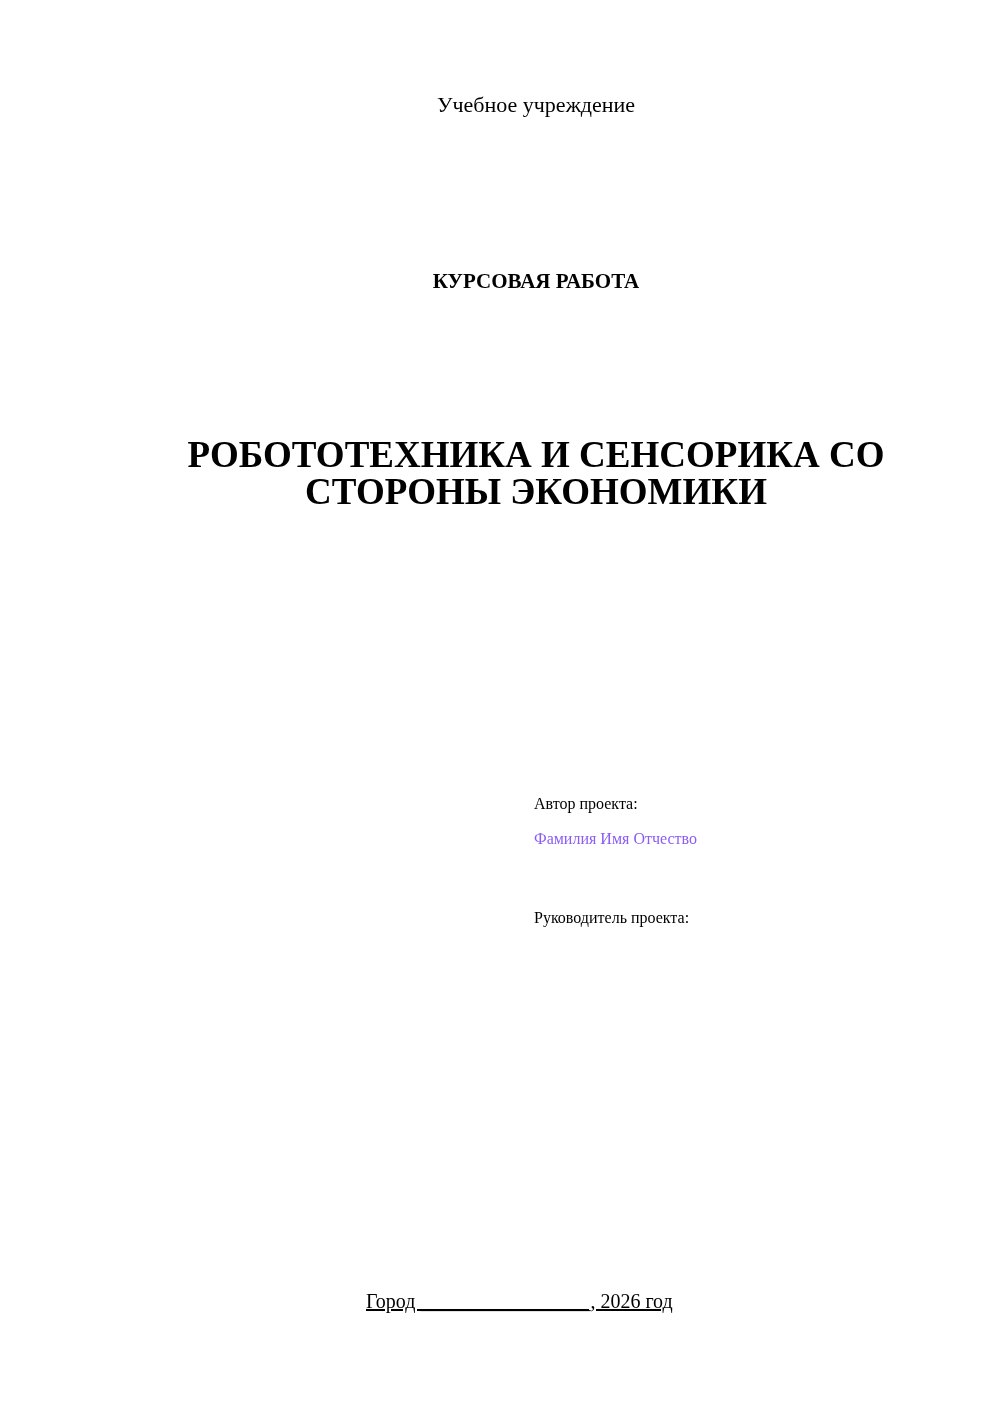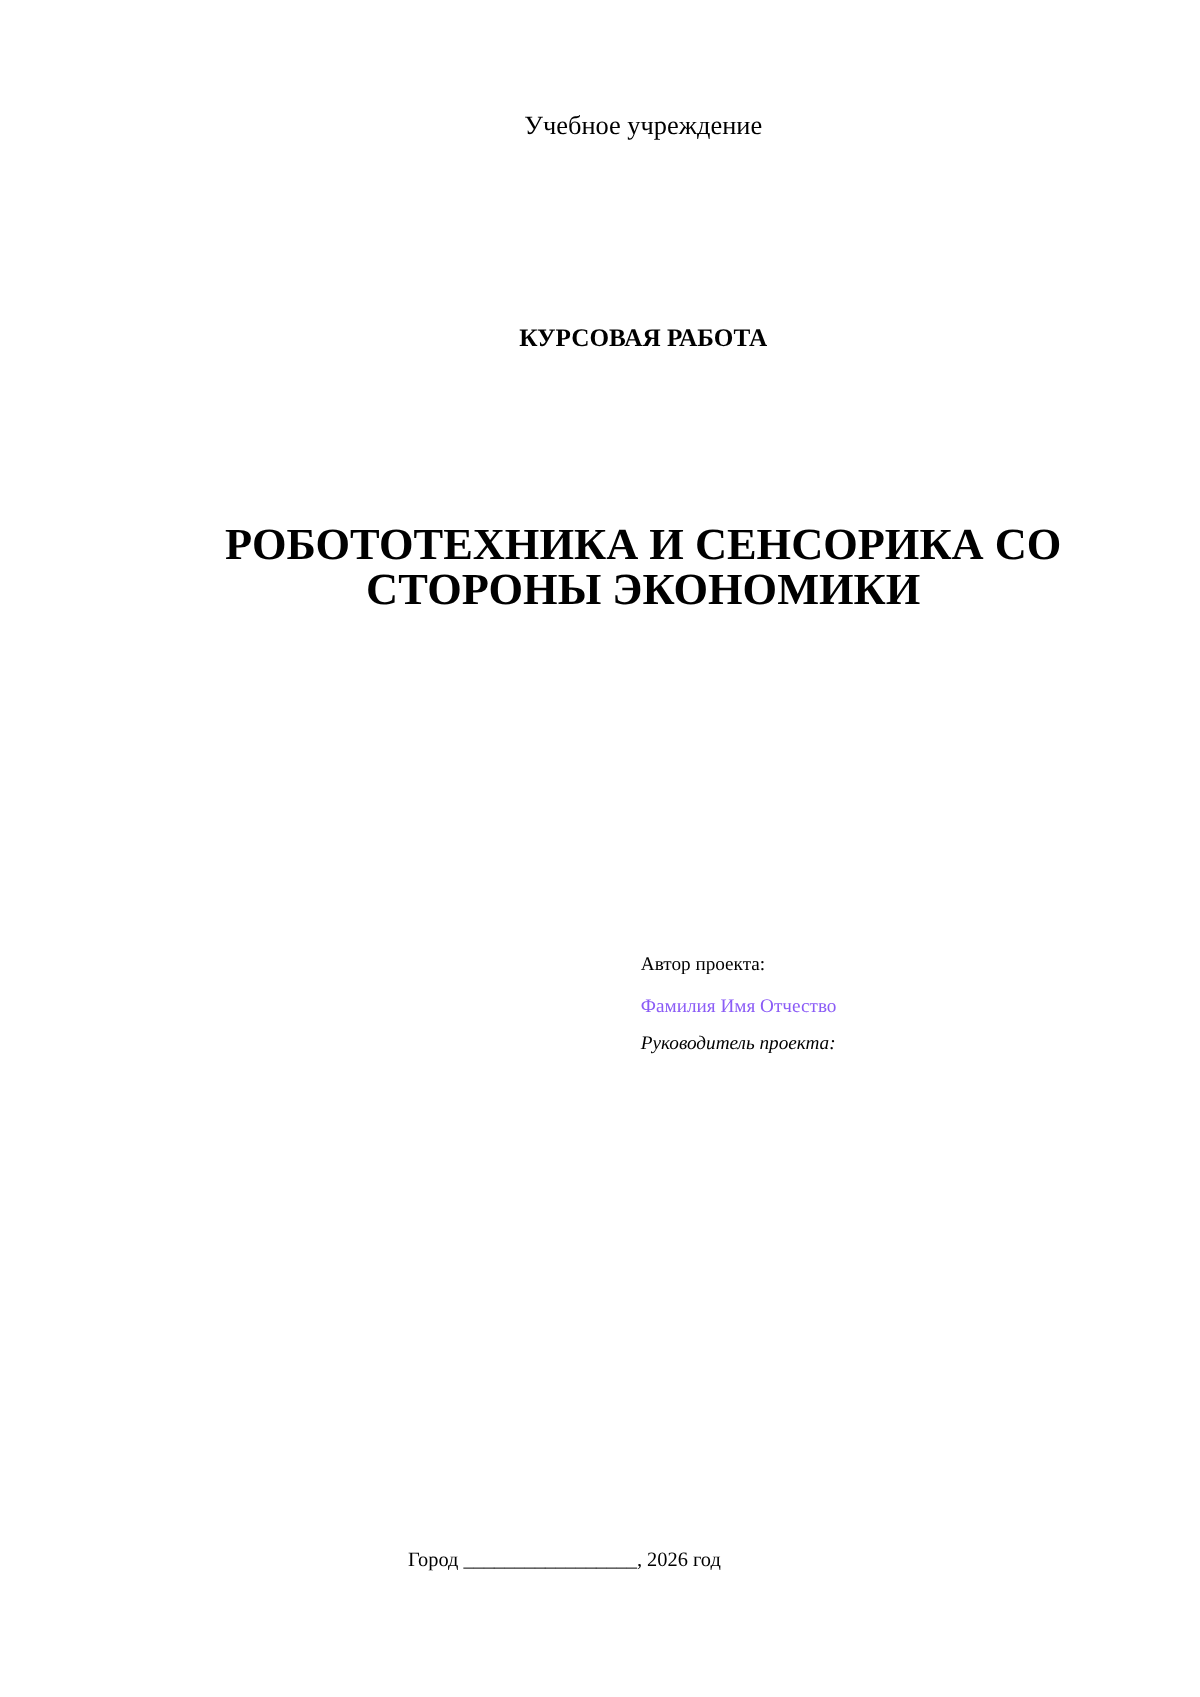--- a/index.html
+++ b/index.html
@@ -11,36 +11,36 @@
   .institution { top: 92px; font-size: 22px; left: 36px; width: 1000px; }
   .worktype { top: 269px; font-size: 21px; font-weight: bold; left: 36px; width: 1000px; }
   .title {
     top: 436px; left: 36px; width: 1000px; font-size: 37px; font-weight: bold; line-height: 37px;
     white-space: normal;
   }
   .title span { display: block; }
   .info { left: 534px; font-size: 16px; line-height: 35px; }
   .label { color: #000; }
   .value { color: #8b5cf6; }
-  .city { top: 1290px; font-size: 17px; left: 340px; }
+  .city { top: 1290px; font-size: 20px; left: 366px; text-decoration: underline; }
 </style>
 </head>
 <body>
 
 <div class="abs institution" style="text-align:center;">Учебное учреждение</div>
 
 <div class="abs worktype" style="text-align:center;">КУРСОВАЯ РАБОТА</div>
 
 <div class="abs title" style="text-align:center;">
   <span>РОБОТОТЕХНИКА И СЕНСОРИКА СО</span>
   <span>СТОРОНЫ ЭКОНОМИКИ</span>
 </div>
 
 <div class="abs info" style="top:786px;">
   <div class="label">Автор проекта:</div>
   <div class="value">Фамилия Имя Отчество</div>
 </div>
 
-<div class="abs info" style="top:852px;font-style:italic;">
+<div class="abs info" style="top:900px;">
   <div class="label">Руководитель проекта:</div>
 </div>
 
 <div class="abs city">Город _________________, 2026 год</div>
 
 </body></html>

